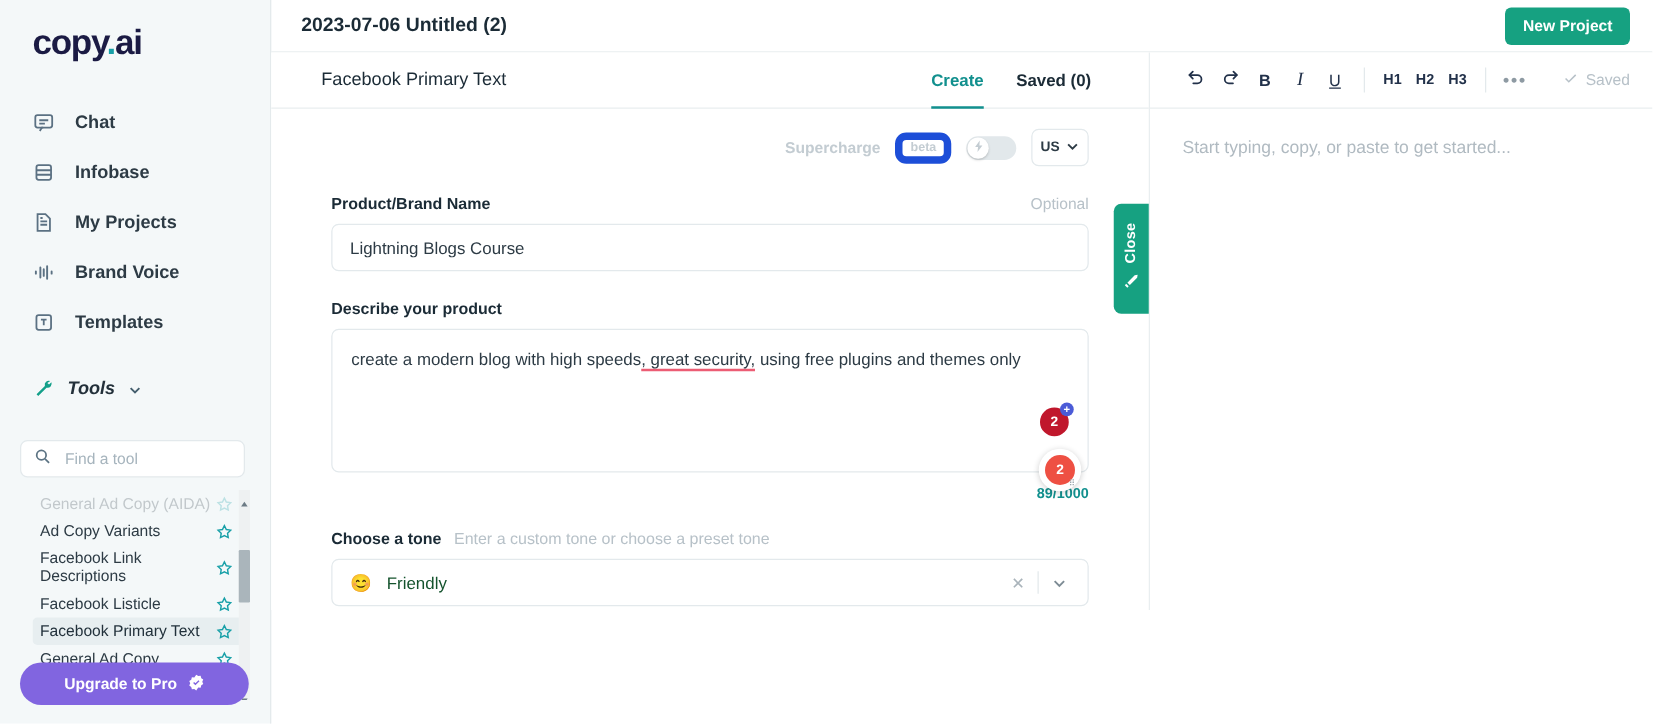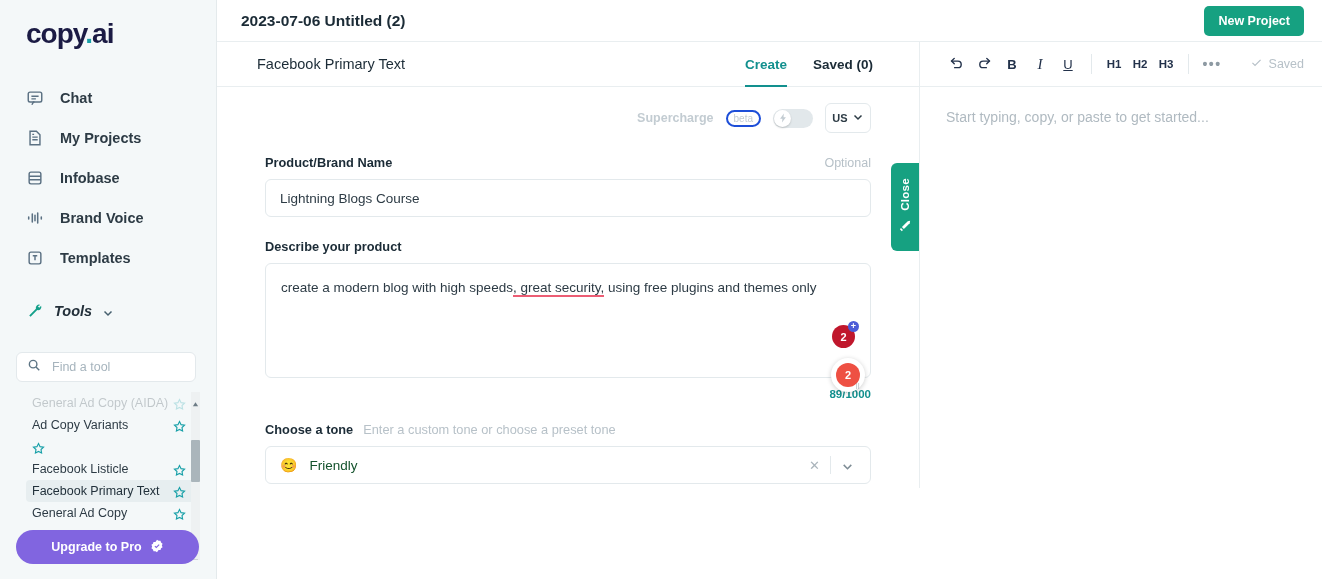--- a/index.html
+++ b/index.html
@@ -134,22 +134,22 @@
   }
 
   .form-body { flex: 1; overflow: hidden; position: relative; padding: 0 48px 0 48px; }
 
   .supercharge-row {
     display: flex; align-items: center; justify-content: flex-end;
     gap: 12px; padding-top: 16px;
   }
   .sc-label { font-size: 12.5px; font-weight: 700; color: #c3ccd2; }
   .beta {
-    font-size: 10px; font-weight: 400; color: #c3ccd2;
-    border: 2px solid #1d4ed8; border-radius: 9px; padding: 1px 6px;
+    font-size: 10px; font-weight: 700; color: #c3ccd2;
+    border: 6px solid #1d4ed8; border-radius: 9px; padding: 1px 6px;
   }
   .toggle {
     width: 40px; height: 19px; border-radius: 10px; background: #e2e8eb;
     position: relative; display: flex; align-items: center; cursor: pointer;
   }
   .toggle .knob {
     position: absolute; left: 1px; width: 17px; height: 17px; border-radius: 50%;
     background: #fff; box-shadow: 0 1px 2px rgba(0,0,0,.18);
     display: flex; align-items: center; justify-content: center;
   }
@@ -292,34 +292,34 @@
               <rect x="2.5" y="3.5" width="15" height="11" rx="2"></rect>
               <path d="M6.5 17.5l1.8-3h1.2"></path>
               <path d="M6 8h8M6 11h5"></path>
             </svg>
         </span>
         <span class="nav-label">Chat</span>
       </div>
       <div class="nav-item">
         <span class="nav-ico">
           <svg viewBox="0 0 20 20" fill="none" stroke="currentColor" stroke-width="1.6">
-              <path d="M4.5 2.5h7l4 4v11h-11z"></path>
-              <path d="M7 9h6M7 12h6M7 6h2"></path>
-            </svg>
-        </span>
-        <span class="nav-label">My Projects</span>
+              <rect x="3.5" y="3.5" width="13" height="13" rx="2"></rect>
+              <path d="M3.5 8h13M3.5 12h13"></path>
+            </svg>
+        </span>
+        <span class="nav-label">Infobase</span>
       </div>
       <div class="nav-item">
         <span class="nav-ico">
           <svg viewBox="0 0 20 20" fill="none" stroke="currentColor" stroke-width="1.6">
-              <rect x="3.5" y="3.5" width="13" height="13" rx="2"></rect>
-              <path d="M3.5 8h13M3.5 12h13"></path>
-            </svg>
-        </span>
-        <span class="nav-label">Infobase</span>
+              <path d="M4.5 2.5h7l4 4v11h-11z"></path>
+              <path d="M7 9h6M7 12h6M7 6h2"></path>
+            </svg>
+        </span>
+        <span class="nav-label">My Projects</span>
       </div>
       <div class="nav-item">
         <span class="nav-ico">
           <svg viewBox="0 0 20 20" fill="none" stroke="currentColor" stroke-width="1.7" stroke-linecap="round">
               <path d="M3 9v2M7 5.5v9M10 7v6M13 4.5v11M17 9v2"></path>
             </svg>
         </span>
         <span class="nav-label">Brand Voice</span>
       </div>
       <div class="nav-item">
@@ -369,20 +369,21 @@
         </div>
         <div class="tool-row">
           <span class="tool-name">Ad Copy Variants</span>
           <span class="star">
             <svg viewBox="0 0 16 16" fill="none" stroke="currentColor" stroke-width="1.4">
                 <path d="M8 1.8l1.9 3.9 4.3.6-3.1 3 .7 4.3L8 11.6 4.2 13.6l.7-4.3-3.1-3 4.3-.6z"></path>
               </svg>
           </span>
         </div>
         <div class="tool-row">
+          <span class="tool-name" style="max-width:104px">Facebook Link Descriptions</span>
           <span class="star">
             <svg viewBox="0 0 16 16" fill="none" stroke="currentColor" stroke-width="1.4">
                 <path d="M8 1.8l1.9 3.9 4.3.6-3.1 3 .7 4.3L8 11.6 4.2 13.6l.7-4.3-3.1-3 4.3-.6z"></path>
               </svg>
           </span>
         </div>
         <div class="tool-row">
           <span class="tool-name">Facebook Listicle</span>
           <span class="star">
             <svg viewBox="0 0 16 16" fill="none" stroke="currentColor" stroke-width="1.4">

